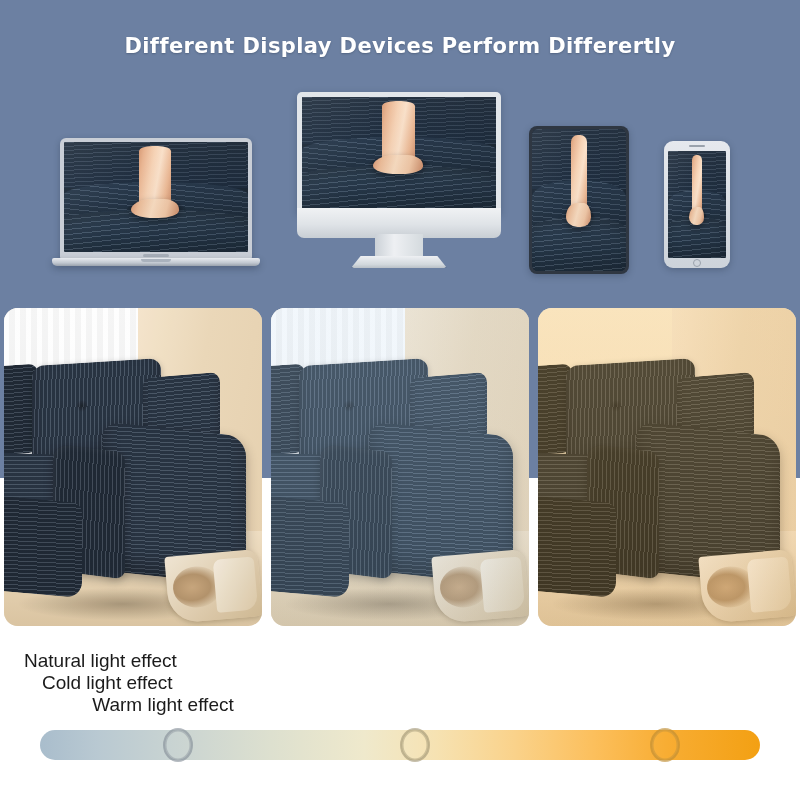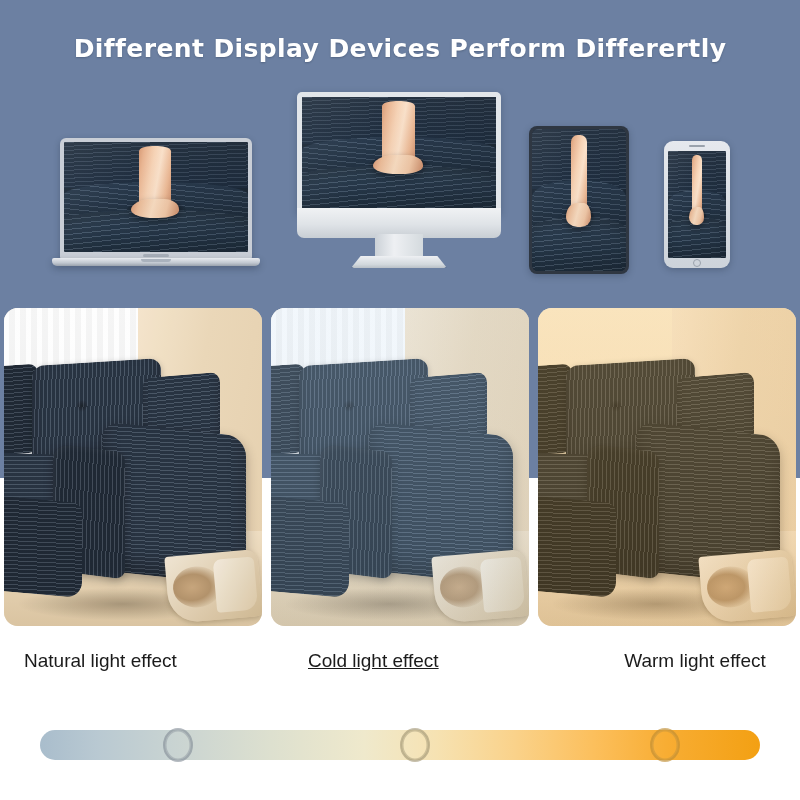--- a/index.html
+++ b/index.html
@@ -28,21 +28,21 @@
     height: 478px;
     background: #6c80a2;
   }
 
   .page-title {
     position: absolute;
     left: 0; top: 34px;
     width: 800px;
     text-align: center;
     color: #ffffff;
-    font-size: 25px;
+    font-size: 21px;
     font-weight: bold;
     letter-spacing: 0.4px;
     font-family: "DejaVu Sans", sans-serif;
     text-shadow: 0 1px 2px rgba(30,40,60,0.30);
     z-index: 6;
   }
 
   
   .scene {
     position: relative;
@@ -418,30 +418,31 @@
   .tint.cold    { background: linear-gradient(180deg, rgba(200,224,245,0.22) 0%, rgba(178,208,235,0.16) 100%); }
   .tint.warm    { background: linear-gradient(180deg, rgba(255,206,128,0.22) 0%, rgba(255,186,96,0.15) 100%); }
 
   
   .labels {
     position: absolute;
     left: 0; top: 650px;
     width: 800px;
     display: flex;
     z-index: 6;
+    flex-direction: column;
   }
   .label {
     width: 266px;
     text-align: center;
     color: #1b1b1b;
     font-size: 19px;
     font-family: "Liberation Sans", sans-serif;
   }
   .label.l1 { text-align: left;  padding-left: 24px; }
-  .label.l2 { text-align: left;  padding-left: 42px; text-decoration: underline; }
+  .label.l2 { text-align: left;  padding-left: 42px; }
   .label.l3 { text-align: center;  padding-left: 60px; }
 
   
   .slider-wrap {
     position: absolute;
     left: 40px; top: 730px;
     width: 720px; height: 30px;
     z-index: 6;
   }
   .slider-track {

